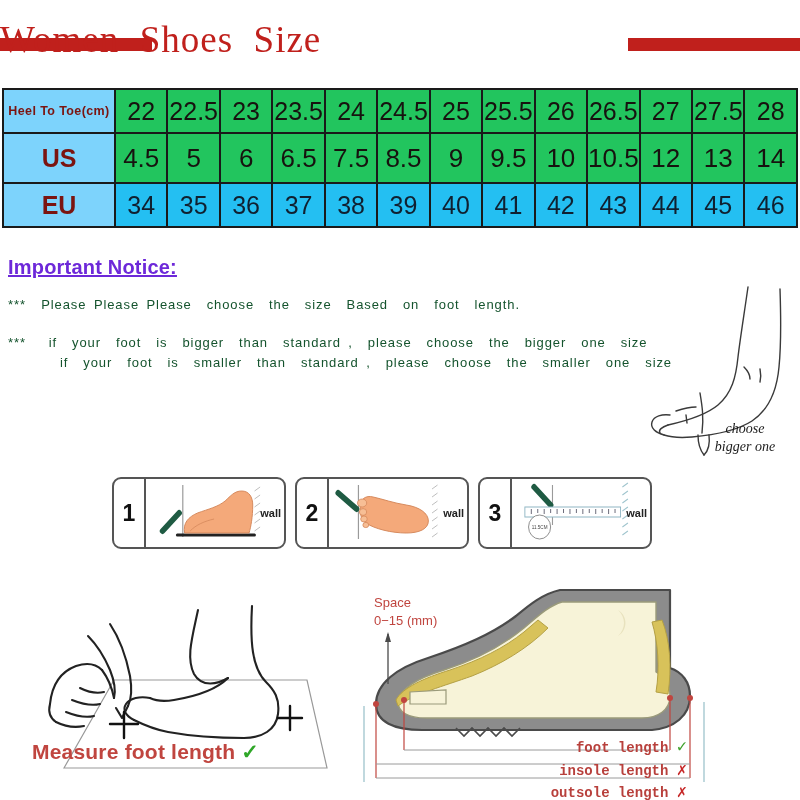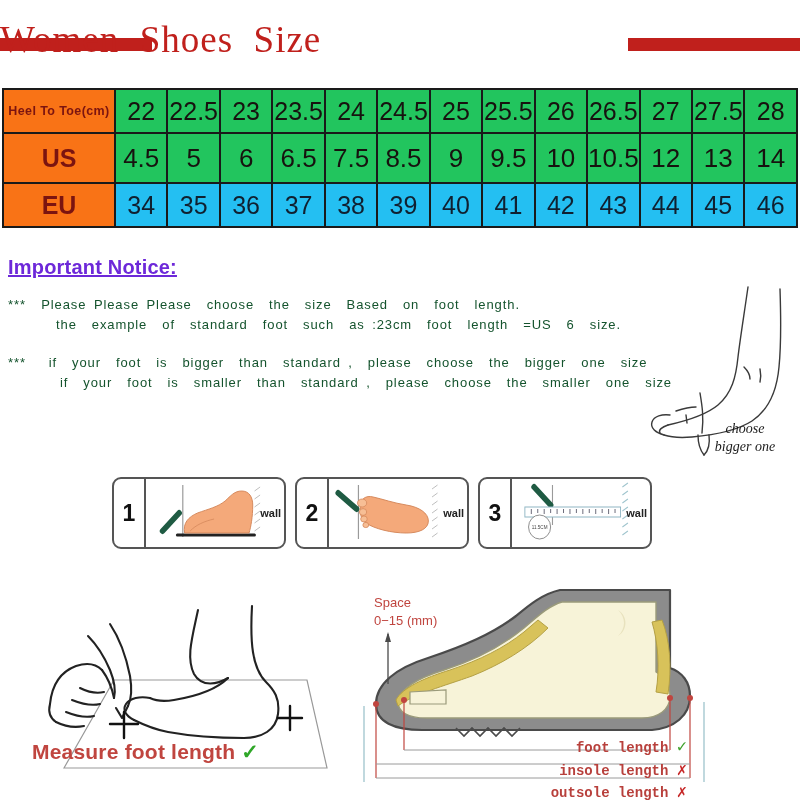--- a/index.html
+++ b/index.html
@@ -43,21 +43,21 @@
   #size-table td {
     border: 2px solid #1a1a1a;
     text-align: center;
     font-family: "Liberation Sans Narrow", "Liberation Sans", sans-serif;
     font-stretch: condensed;
     padding: 0;
     line-height: 1;
   }
   .row-label {
     width: 110px;
-    background: #f97316;
+    background: #7dd3fc;
     color: #7B1410;
     font-weight: bold;
   }
   .row-label.small { font-size: 12.5px; letter-spacing: .4px; }
   .row-label.big   { font-size: 25px; }
   .cell-cm, .cell-us {
     background: #22c55e;
     color: #17120f;
   }
   .cell-eu {
@@ -205,21 +205,20 @@
       <td class="cell-eu">46</td>
     </tr>
   </tbody>
 </table>
 
 <div id="notice">
   <div id="notice-heading">Important Notice:</div>
 
   <div class="notice-block">
     <div class="notice-line"><span class="stars">***</span>  <span>Please Please Please  choose  the  size  Based  on  foot  length.</span></div>
-    <div class="notice-line" style="padding-left:48px">the  example  of  standard  foot  such  as :23cm  foot  length  =US  6  size.</div>
   </div>
 
   <div class="notice-block">
     <div class="notice-line"><span class="stars">***</span>   <span>if  your  foot  is  bigger  than  standard ,  please  choose  the  bigger  one  size</span></div>
     <div class="notice-line" style="padding-left:52px">if  your  foot  is  smaller  than  standard ,  please  choose  the  smaller  one  size</div>
   </div>
 </div>
 
 <div id="foot-sketch">
   <svg viewBox="0 0 160 175" width="160" height="175" aria-hidden="true">

